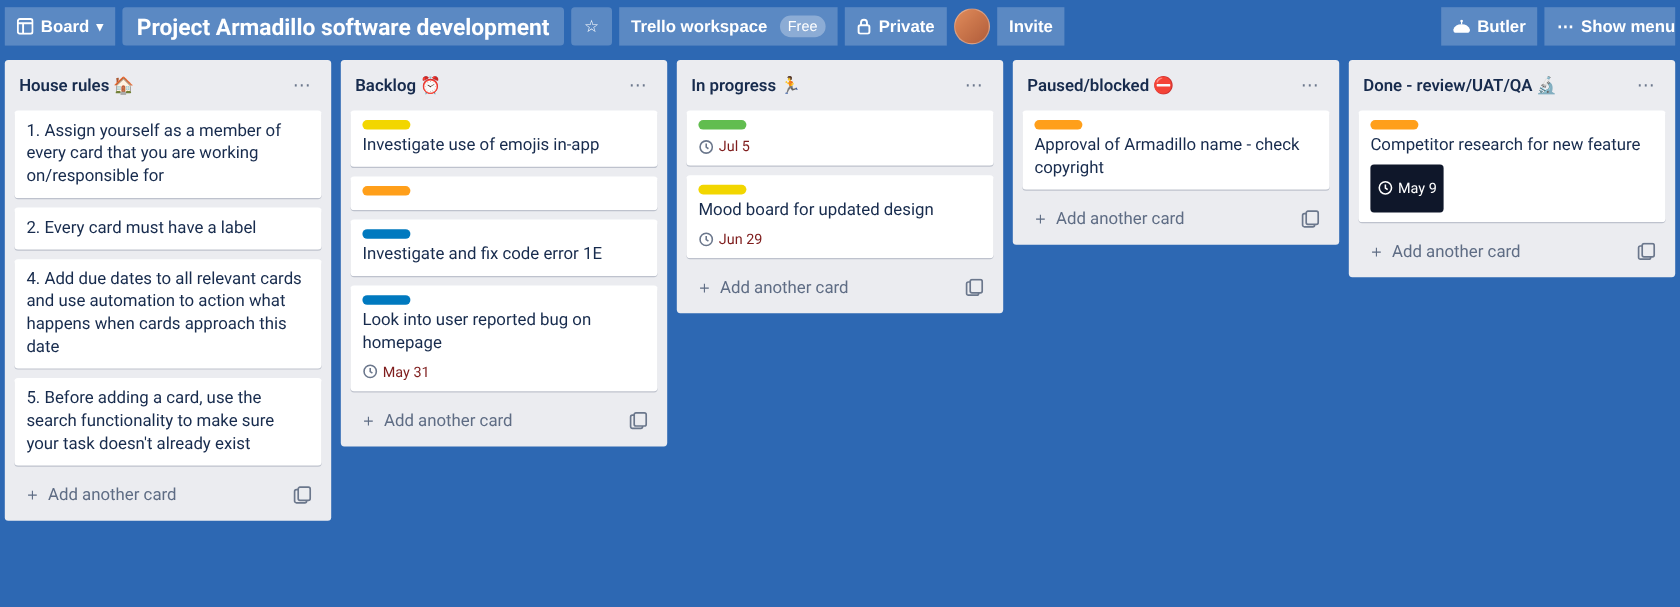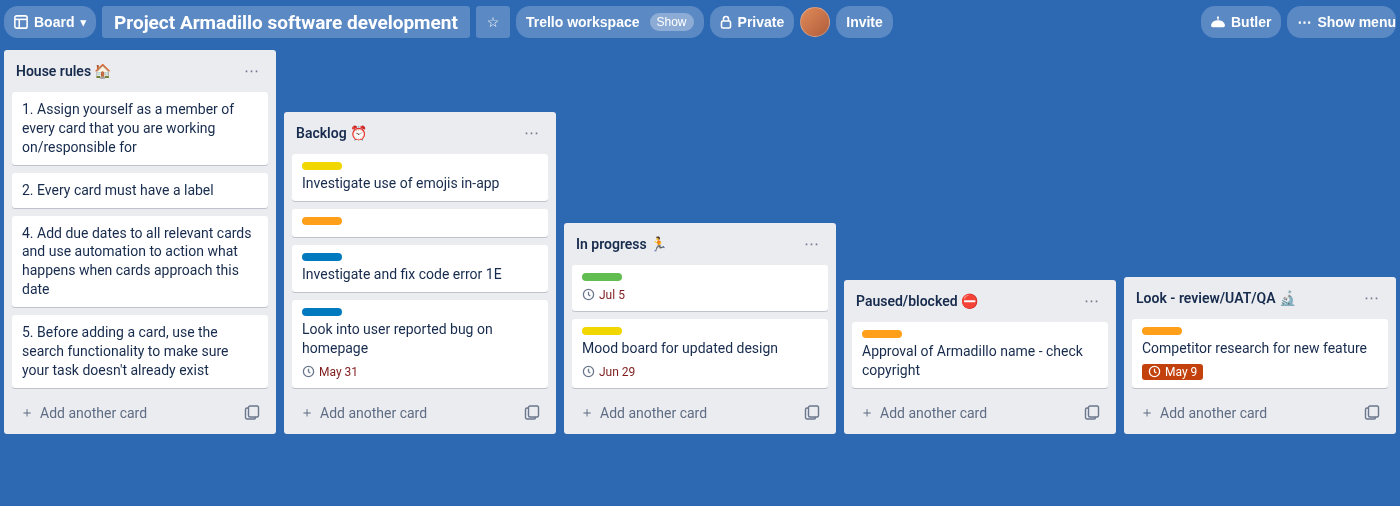--- a/index.html
+++ b/index.html
@@ -14,21 +14,21 @@
     display: flex;
     align-items: center;
     gap: 6px;
     padding: 6px 4px 12px 4px;
     flex-wrap: nowrap;
   }
   .btn {
     background: rgba(255,255,255,0.22);
     color: #fff;
     border: none;
-    border-radius: 14px;
+    border-radius: 0;
     padding: 6px 10px;
     font-size: 14px;
     font-weight: 600;
     display: inline-flex;
     align-items: center;
     gap: 6px;
     cursor: pointer;
     height: 32px;
     justify-content: space-between;
   }
@@ -67,21 +67,21 @@
   .avatar {
     width: 30px; height: 30px;
     border-radius: 50%;
     background: linear-gradient(135deg,#e08b5a,#b05c3a);
     border: 1px solid rgba(255,255,255,0.3);
     position: relative;
   }
   .spacer { flex: 1; }
   .board {
     display: flex;
-    align-items: flex-end;
+    align-items: flex-start;
     gap: 8px;
     padding: 0 4px;
   }
   .list {
     background: #ebecf0;
     border-radius: 3px;
     width: 272px;
     flex: 0 0 272px;
     padding: 8px;
     display: flex;
@@ -123,22 +123,22 @@
   .L-yellow { background: #f2d600; }
   .L-orange { background: #ff9f1a; }
   .L-blue   { background: #0079bf; }
   .L-green  { background: #61bd4f; }
   .badges { display: flex; gap: 6px; margin-top: 6px; align-items: center; }
   .badge {
     display: inline-flex; align-items: center; gap: 4px;
     font-size: 12px; color: #7f1d1d;
   }
   .badge.overdue {
-    background: #c2410c; color: #fff;
-    padding: 0 6px; border-radius: 3px;
+    background: #0f172a; color: #fff;
+    padding: 12px 6px; border-radius: 3px;
   }
   .add-card {
     display: flex; align-items: center; justify-content: space-between;
     color: #5e6c84; font-size: 14px;
     padding: 4px 4px 0 4px;
   }
   .add-card-left {
     display: inline-flex; align-items: center; gap: 6px; cursor: pointer;
     padding: 4px; border-radius: 3px; flex: 1;
   }
@@ -162,21 +162,21 @@
   </button>
 
   <div class="title">Project Armadillo software development</div>
 
   <div class="iconbtn">
     <span>☆</span>
   </div>
 
   <button class="btn">
     <span>Trello workspace</span>
-    <span class="pill">Show</span>
+    <span class="pill">Free</span>
   </button>
 
   <button class="btn">
     <span>
       <svg width="12" height="14" viewBox="0 0 12 14" fill="none" stroke="white" stroke-width="1.6">
           <rect x="1.5" y="6" width="9" height="7" rx="1.5"></rect>
           <path d="M3.5 6 V4 a2.5 2.5 0 0 1 5 0 V6"></path>
         </svg>
     </span>
     <span>Private</span>
@@ -352,21 +352,21 @@
           <span>Add another card</span>
         </div>
         <div class="template-icon"><span><svg width="16" height="16" viewBox="0 0 16 16" fill="none" stroke="#6b778c" stroke-width="1.4">
               <rect x="1.5" y="3" width="10" height="11" rx="1.5"></rect>
               <rect x="4.5" y="1" width="10" height="11" rx="1.5" fill="#ebecf0"></rect>
             </svg></span></div>
       </div>
     </div>
     <div class="list">
       <div class="list-header">
-        <div class="list-title">Look - review/UAT/QA 🔬</div>
+        <div class="list-title">Done - review/UAT/QA 🔬</div>
         <div class="list-menu"><span>⋯</span></div>
       </div>
       <div class="card">
         <div class="labels">
           <span class="label L-orange"></span>
         </div>
         <div>Competitor research for new feature</div>
         <div class="badges">
           <span class="badge overdue">
             <span>

